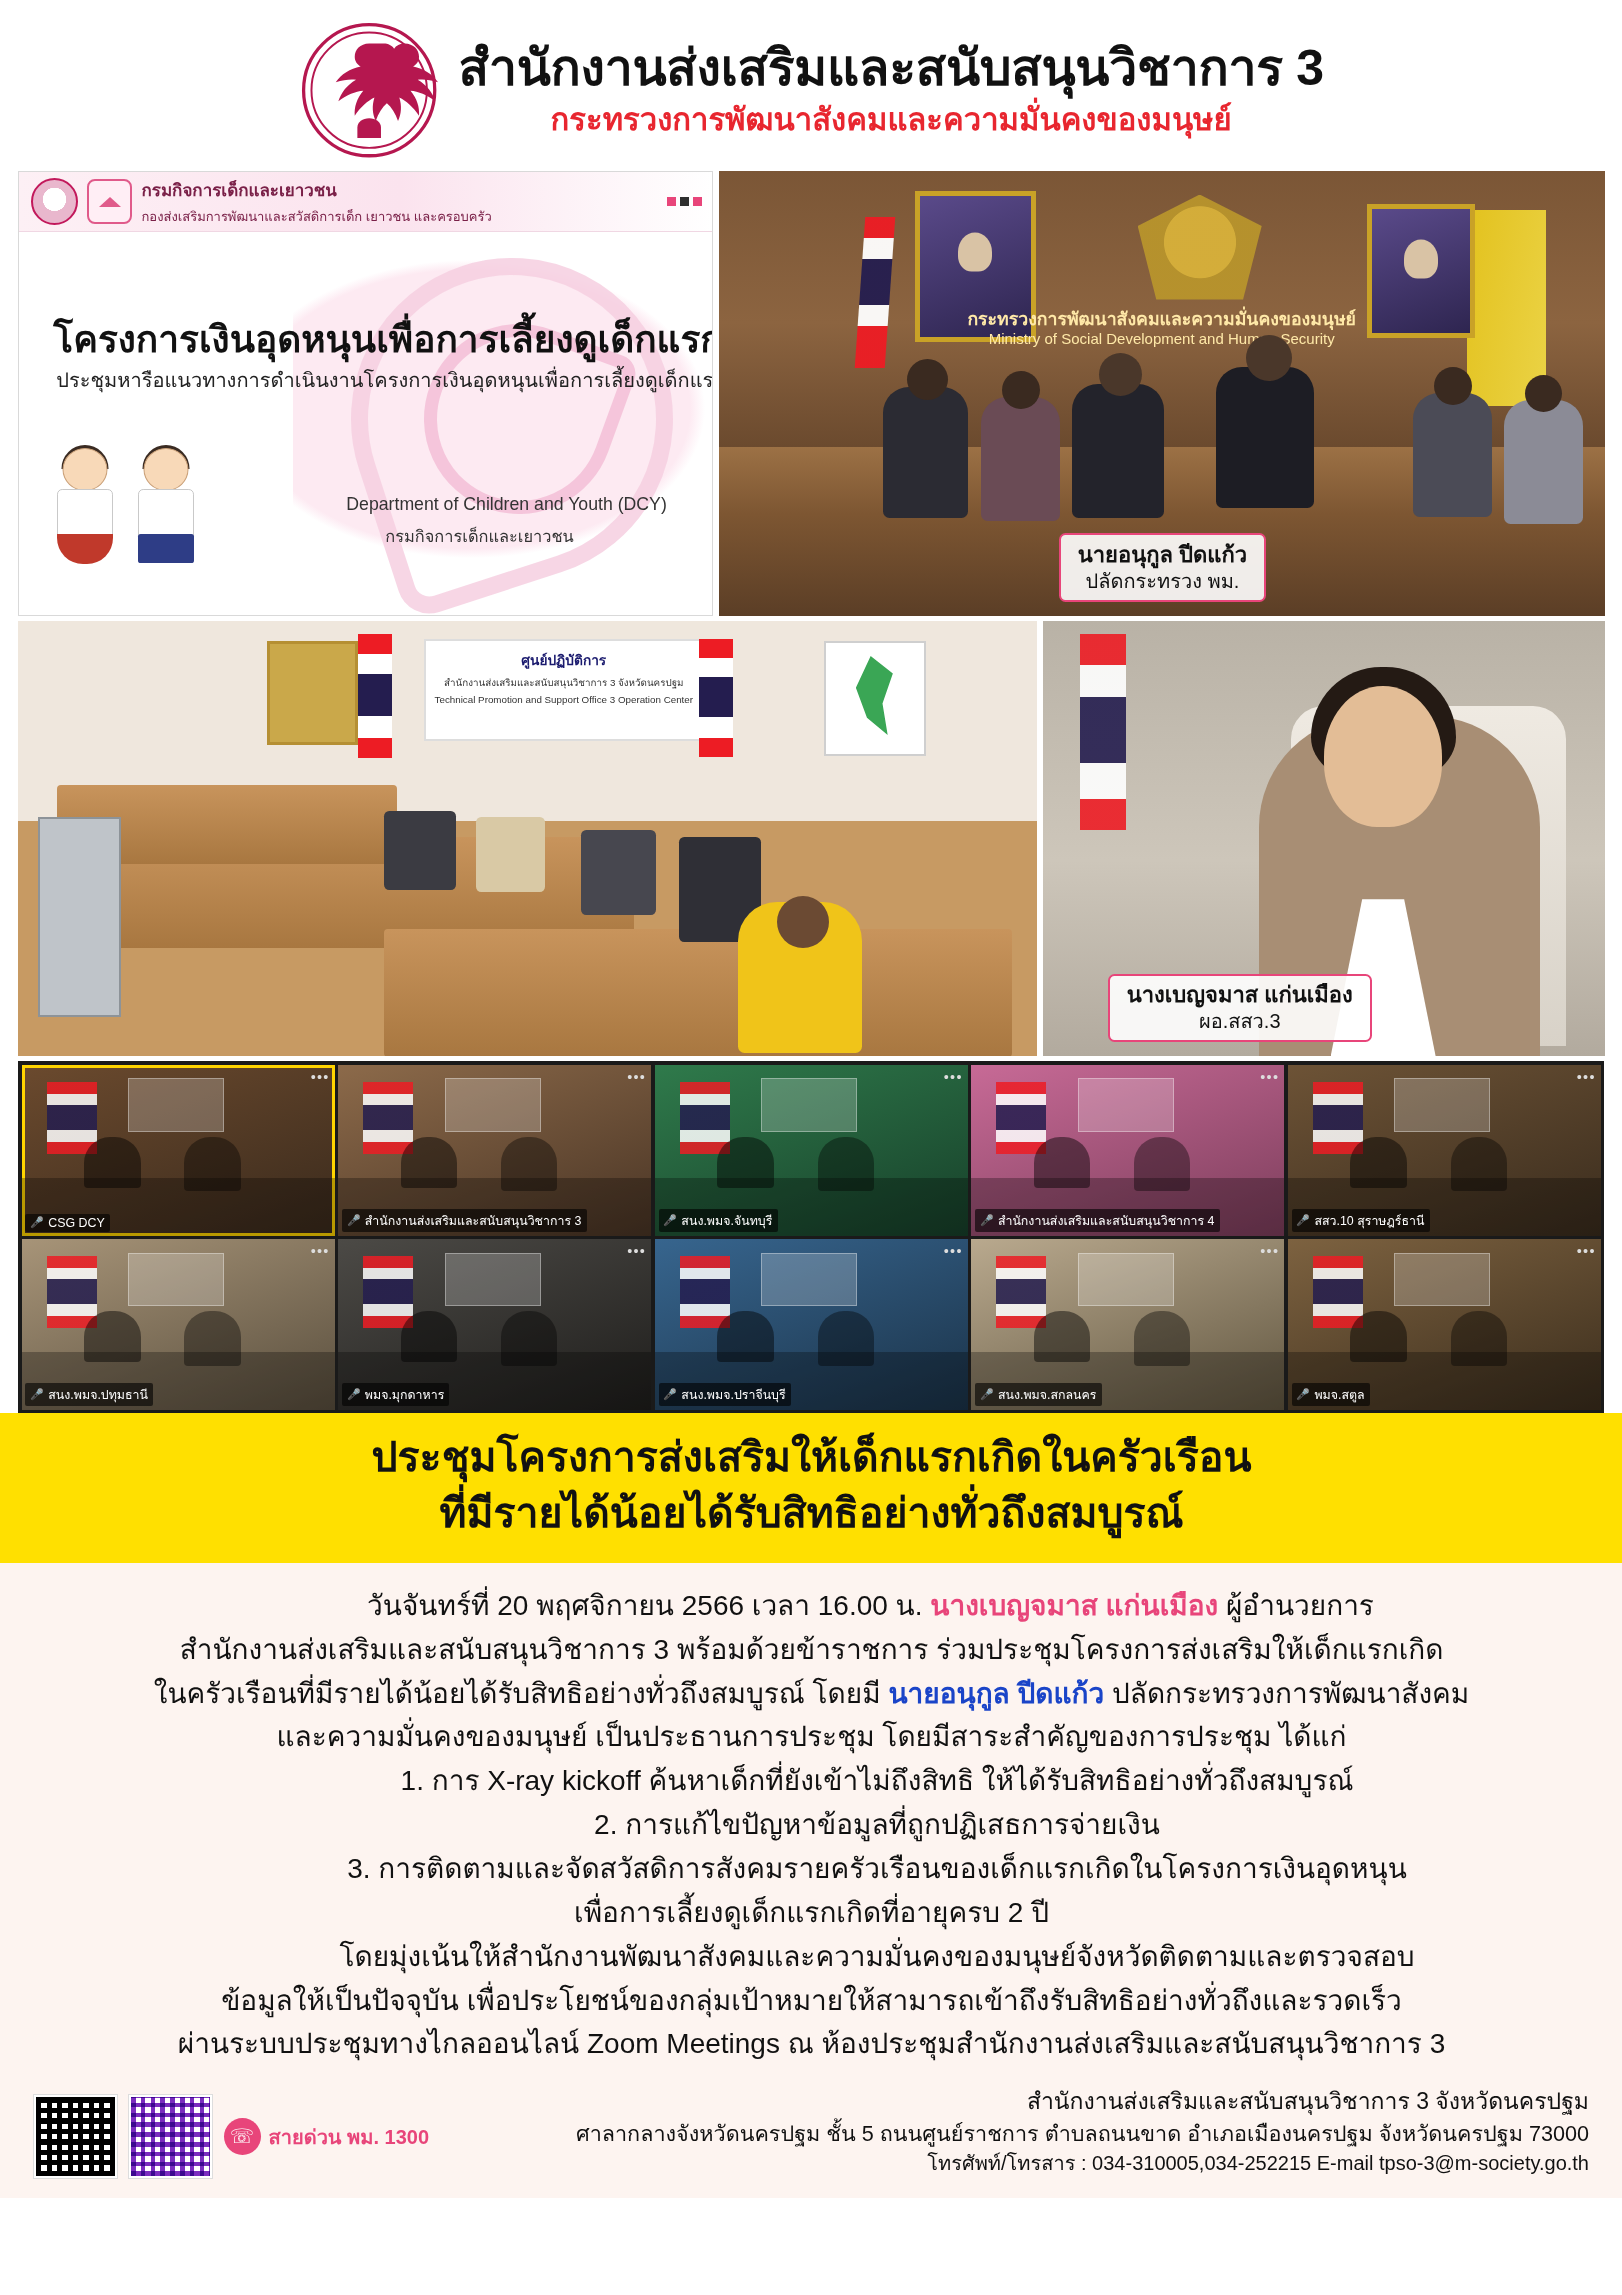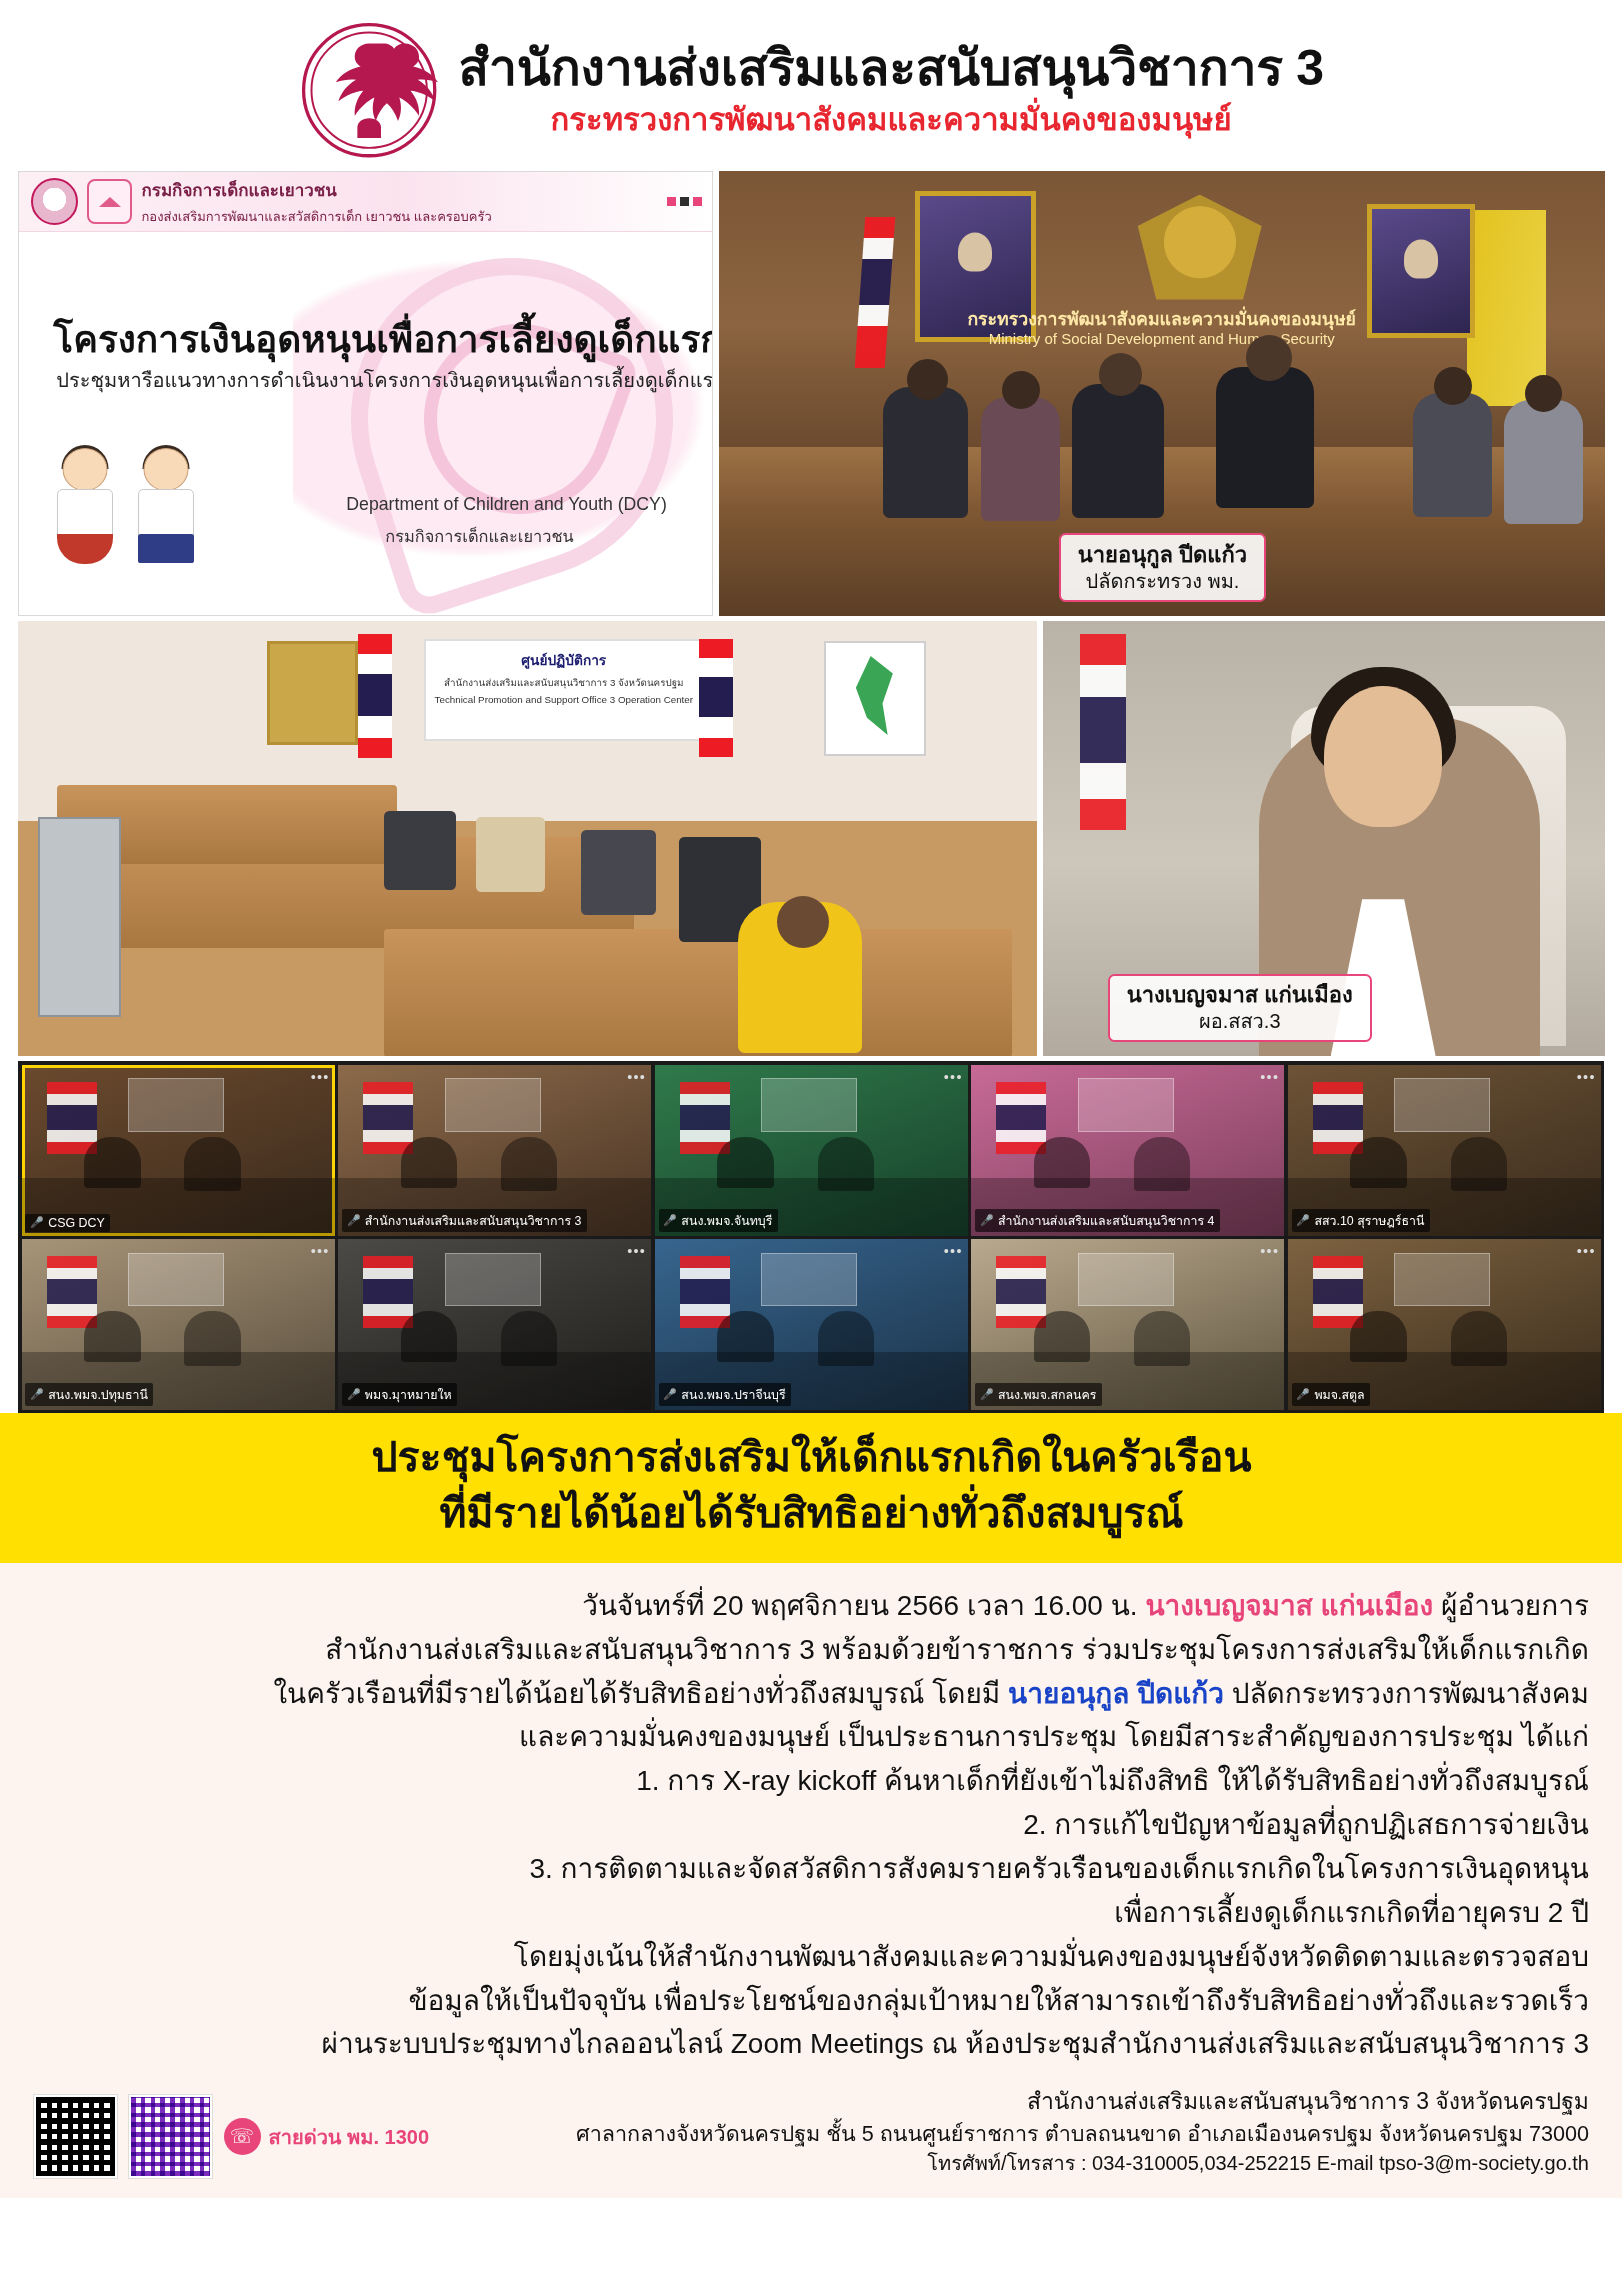--- a/index.html
+++ b/index.html
@@ -345,21 +345,21 @@
 
   
   .bodywrap {
     background: #fdf4f0;
     padding: 22px 34px 6.5px 34px;
   }
   .bodytext {
     font-size: 28px;
     line-height: 1.52;
     color: #111111;
-    text-align: right;
+    text-align: center;
   }
   .bodytext p { margin: 0 0 1.3px 0; }
   .ind1 { text-indent: 118px; }
   .ind2 { text-indent: 131px; }
   .pink { color: #e8457a; font-weight: bold; }
   .blue { color: #1a44c8; font-weight: bold; }
 
   
   .footer {
     background: #fdf4f0;
@@ -633,21 +633,21 @@
         <div style="position: absolute; inset: 0px;">
           <div style="position:absolute;left:8%;top:10%;width:16%;height:42%;background:repeating-linear-gradient(180deg,#ed1c24 0 16%,#fff 16% 32%,#241d4f 32% 66%,#fff 66% 84%,#ed1c24 84% 100%);opacity:.85"></div>
           <div style="position:absolute;left:34%;top:8%;width:30%;height:30%;background:rgba(255,255,255,.22);border:1.3px solid rgba(255,255,255,.35)"></div>
           <div style="position:absolute;left:0;bottom:0;width:100%;height:34%;background:rgba(0,0,0,.28)"></div>
           <div style="position:absolute;left:20%;bottom:28%;width:18%;height:30%;border-radius:26px 26px 3.9px 3.9px;background:rgba(0,0,0,.45)"></div>
           <div style="position:absolute;left:52%;bottom:26%;width:18%;height:32%;border-radius:26px 26px 3.9px 3.9px;background:rgba(0,0,0,.38)"></div>
         </div>
         <div class="dots">•••</div>
         <div class="zlabel">
           <span class="mic">🎤</span>
-          <span>พมจ.มุาหมายให</span>
+          <span>พมจ.มุกดาหาร</span>
         </div>
       </div>
       <div class="zcell" style="background: linear-gradient(160deg, rgb(55, 101, 142), rgb(27, 51, 73));">
         <div style="position: absolute; inset: 0px;">
           <div style="position:absolute;left:8%;top:10%;width:16%;height:42%;background:repeating-linear-gradient(180deg,#ed1c24 0 16%,#fff 16% 32%,#241d4f 32% 66%,#fff 66% 84%,#ed1c24 84% 100%);opacity:.85"></div>
           <div style="position:absolute;left:34%;top:8%;width:30%;height:30%;background:rgba(255,255,255,.22);border:1.3px solid rgba(255,255,255,.35)"></div>
           <div style="position:absolute;left:0;bottom:0;width:100%;height:34%;background:rgba(0,0,0,.28)"></div>
           <div style="position:absolute;left:20%;bottom:28%;width:18%;height:30%;border-radius:26px 26px 3.9px 3.9px;background:rgba(0,0,0,.45)"></div>
           <div style="position:absolute;left:52%;bottom:26%;width:18%;height:32%;border-radius:26px 26px 3.9px 3.9px;background:rgba(0,0,0,.38)"></div>
         </div>

